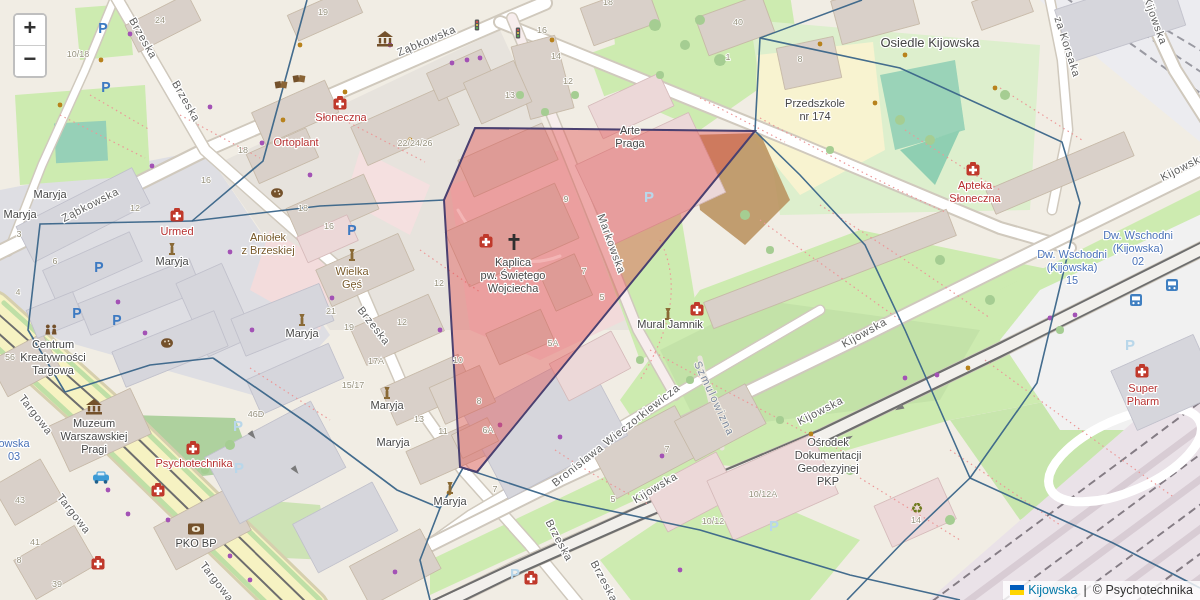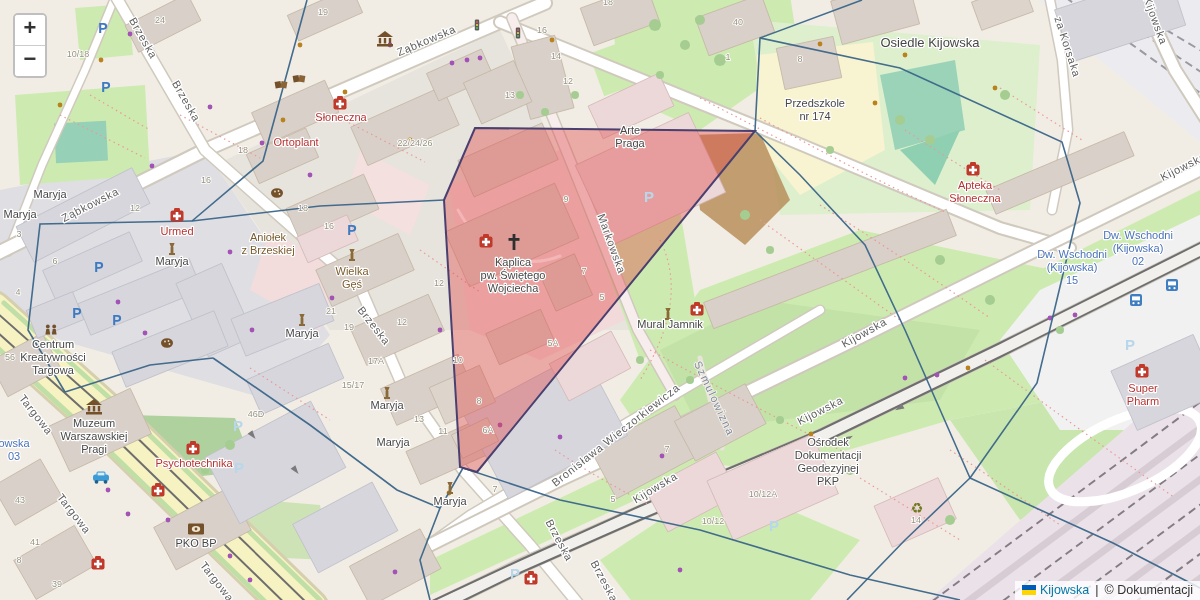--- a/index.html
+++ b/index.html
@@ -635,15 +635,15 @@
   <a>−</a>
 </div>
 
 <div class="attrib">
   <span class="flag">
         <span class="b"></span>
         <span class="y"></span>
       </span>
   <a>Kijowska</a>
   <span class="sep">|</span>
-  <span>© Dokumentacji</span>
+  <span>© Psychotechnika</span>
 </div>
 </div>
 
 </body></html>

